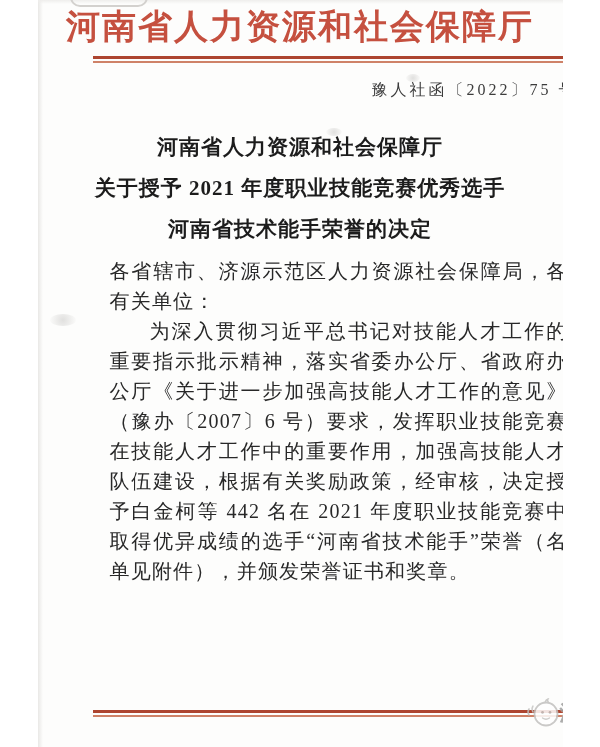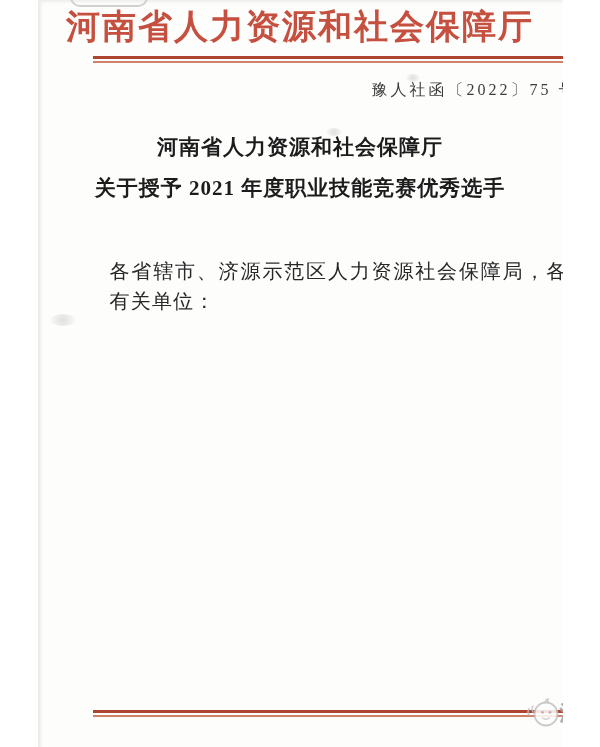--- a/index.html
+++ b/index.html
@@ -127,24 +127,26 @@
 
   <div class="agency-header">河南省人力资源和社会保障厅</div>
 
   <div class="double-rule rule-top"></div>
 
   <div class="doc-number">豫人社函〔2022〕75 号</div>
 
   <div class="doc-title">
     <div class="title-line">河南省人力资源和社会保障厅</div>
     <div class="title-line">关于授予 2021 年度职业技能竞赛优秀选手</div>
+    <div class="title-line">河南省技术能手荣誉的决定</div>
   </div>
 
   <div class="doc-body">
     <div class="salutation">各省辖市、济源示范区人力资源社会保障局，各有关单位：</div>
+    <div class="para">为深入贯彻习近平总书记对技能人才工作的重要指示批示精神，落实省委办公厅、省政府办公厅《关于进一步加强高技能人才工作的意见》（豫办〔2007〕6 号）要求，发挥职业技能竞赛在技能人才工作中的重要作用，加强高技能人才队伍建设，根据有关奖励政策，经审核，决定授予白金柯等 442 名在 2021 年度职业技能竞赛中取得优异成绩的选手“河南省技术能手”荣誉（名单见附件），并颁发荣誉证书和奖章。</div>
   </div>
 
   <div class="double-rule rule-bottom"></div>
 
   <div class="watermark">
     <svg class="badge" viewBox="0 0 34 32">
 
       <path d="M3 12 Q1 15 3 18" fill="none" stroke="#bdbcba" stroke-width="1.6" stroke-linecap="round"></path>
       <path d="M7 9 Q5 12 7 15" fill="none" stroke="#c6c5c3" stroke-width="1.4" stroke-linecap="round"></path>
 

